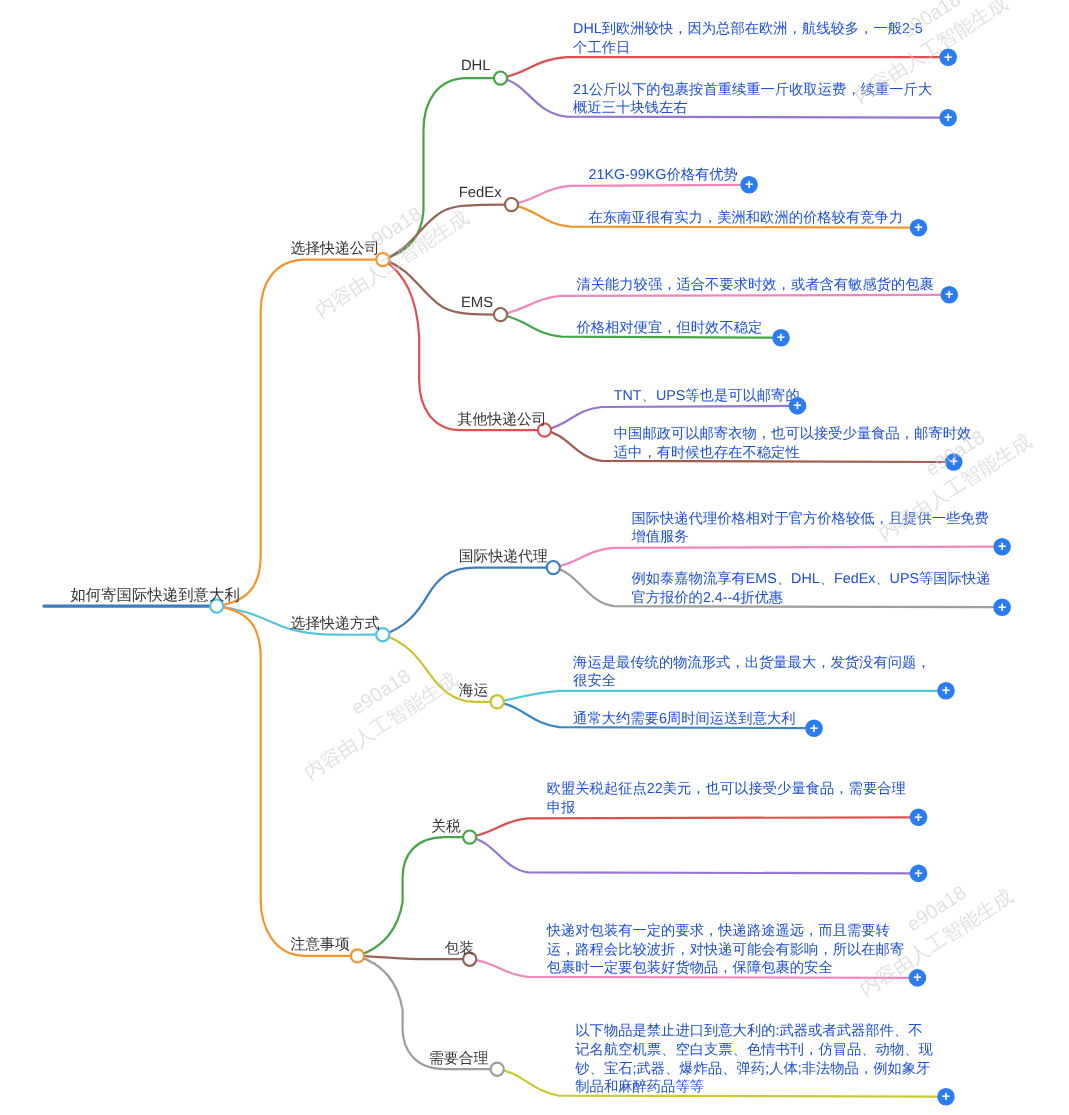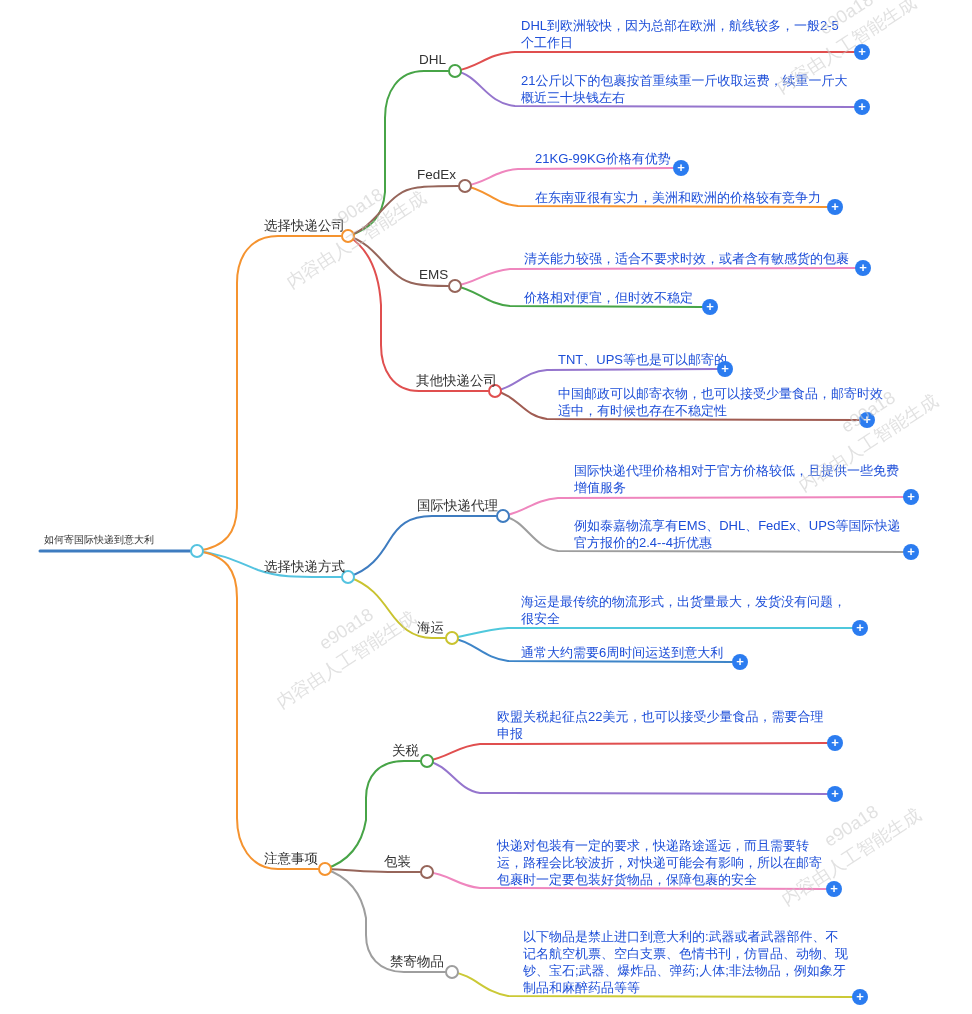--- a/index.html
+++ b/index.html
@@ -3,21 +3,21 @@
 <meta charset="utf-8">
 <style>
   html,body{margin:0;padding:0;background:#fff;}
   #stage{position:relative;width:972px;height:1014px;background:#fff;overflow:hidden;
          font-family:"Liberation Sans","DejaVu Sans",sans-serif;}
   #edges{position:absolute;left:0;top:0;width:972px;height:1014px;}
   #edges path{fill:none;stroke-width:2;stroke-linecap:round;}
   #edges path.thick{stroke-width:3;}
   #edges circle{fill:#fff;stroke-width:2;}
   .nlabel{position:absolute;font-weight:normal;color:#333;font-size:13.5px;line-height:18px;white-space:nowrap;}
-  .root-label{font-size:10px;}
+  .root-label{font-size:14px;margin-left:20px;}
   .leaf{position:absolute;font-size:13px;line-height:17px;color:#1d4ed8;white-space:pre-line;}
   .plus{position:absolute;width:16px;height:16px;border-radius:50%;background:#2b7cf0;color:#fff;
         font-size:13px;line-height:15px;font-weight:bold;text-align:center;cursor:pointer;}
   .wm{position:absolute;transform:rotate(-33deg);color:#c9c9c9;opacity:.55;font-size:18px;
       line-height:26px;white-space:nowrap;pointer-events:none;}
   .wm .wm1{margin-left:68px;}
 </style>
 </head>
 <body>
 
@@ -78,22 +78,22 @@
   <div class="nlabel" style="left:264px;top:217px">选择快递公司</div>
   <div class="nlabel" style="left:264px;top:558px">选择快递方式</div>
   <div class="nlabel" style="left:264px;top:850px">注意事项</div>
   <div class="nlabel" style="left:419px;top:51px">DHL</div>
   <div class="nlabel" style="left:417px;top:166px">FedEx</div>
   <div class="nlabel" style="left:419px;top:266px">EMS</div>
   <div class="nlabel" style="left:416px;top:372px">其他快递公司</div>
   <div class="nlabel" style="left:417px;top:497px">国际快递代理</div>
   <div class="nlabel" style="left:417px;top:619px">海运</div>
   <div class="nlabel" style="left:392px;top:742px">关税</div>
-  <div class="nlabel" style="left:384px;top:853px">包装</div>
-  <div class="nlabel" style="left:390px;top:953px">禁寄物品</div>
+  <div class="nlabel" style="left:404px;top:853px">包装</div>
+  <div class="nlabel" style="left:390px;top:953px">需要合理</div>
 
   <div class="leaf" style="left:521px;top:17px">DHL到欧洲较快，因为总部在欧洲，航线较多，一般2-5
 个工作日</div>
   <div class="leaf" style="left:521px;top:72px">21公斤以下的包裹按首重续重一斤收取运费，续重一斤大
 概近三十块钱左右</div>
   <div class="leaf" style="left:535px;top:150px">21KG-99KG价格有优势</div>
   <div class="leaf" style="left:535px;top:189px">在东南亚很有实力，美洲和欧洲的价格较有竞争力</div>
   <div class="leaf" style="left:524px;top:250px">清关能力较强，适合不要求时效，或者含有敏感货的包裹</div>
   <div class="leaf" style="left:524px;top:289px">价格相对便宜，但时效不稳定</div>
   <div class="leaf" style="left:558px;top:351px">TNT、UPS等也是可以邮寄的</div>

